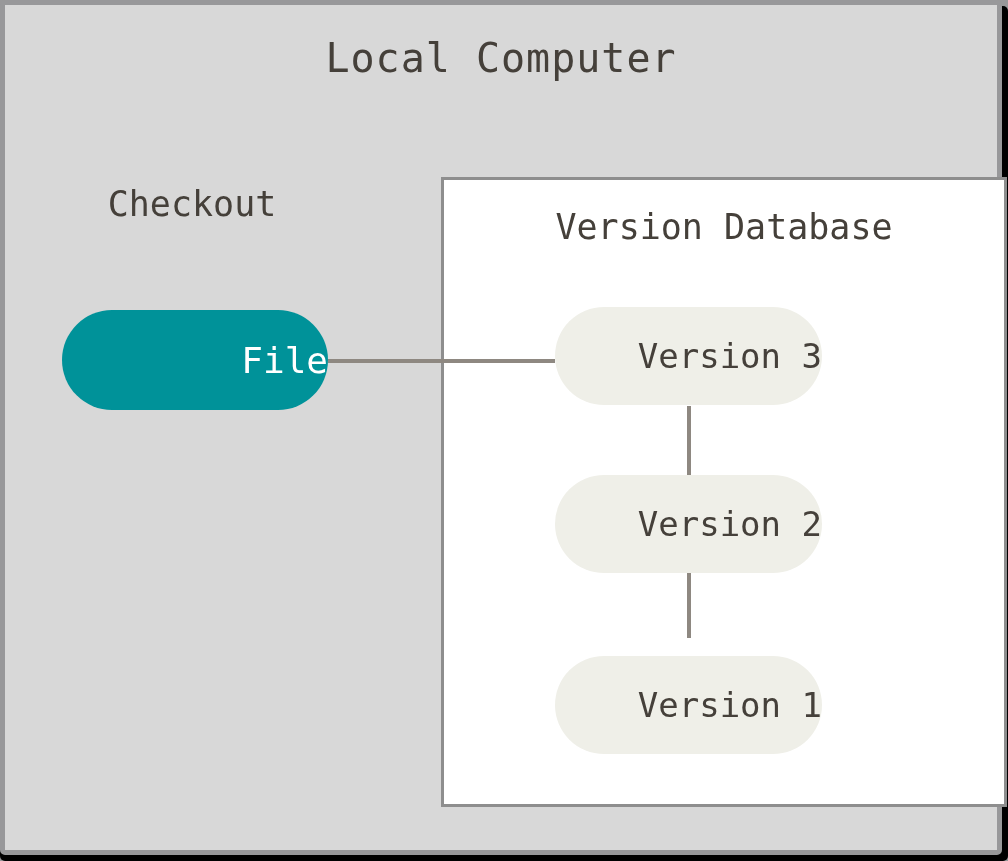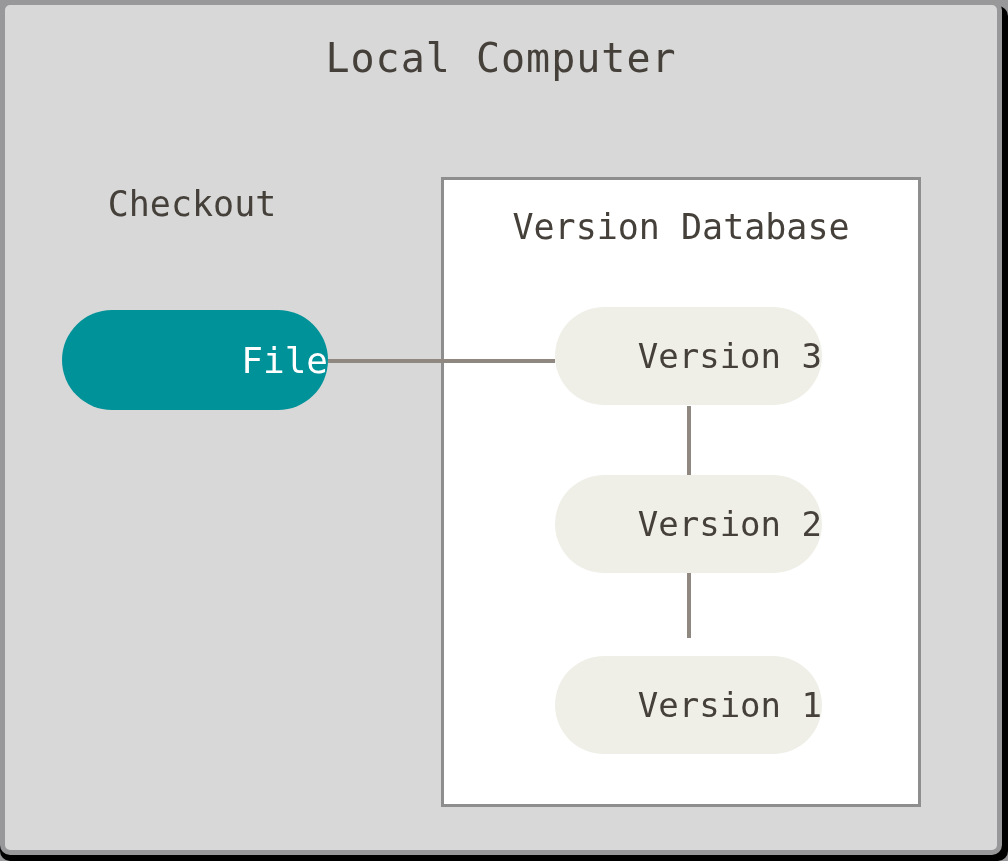--- a/index.html
+++ b/index.html
@@ -13,21 +13,21 @@
   }
   .frame {
     position: absolute;
     left: 0;
     top: 0;
     width: 1002px;
     height: 855px;
     box-sizing: border-box;
     background: var(--bg, #D8D8D8);
     border: 5px solid var(--frame-border, #98989A);
-    border-radius: 10px;
+    border-radius: 5px;
     box-shadow: 0px 6px 0 var(--shadow, #000000), 6px 6px 0 var(--shadow, #000000);
   }
   .diagram-title {
     position: absolute;
     left: 0;
     top: 30px;
     width: 992px;
     text-align: center;
     font-size: 40px;
     letter-spacing: 1px;
@@ -39,21 +39,21 @@
     top: 179px;
     width: 270px;
     text-align: center;
     font-size: 35px;
     color: var(--text, #45403A);
   }
   .vdb-box {
     position: absolute;
     left: 436px;
     top: 172px;
-    width: 480px;
+    width: 566px;
     height: 630px;
     box-sizing: border-box;
     background: var(--box-bg, #FFFFFF);
     border: 3px solid var(--box-border, #8E8E8E);
     z-index: 1;
   }
   .vdb-title {
     margin-top: 27px;
     text-align: center;
     font-size: 35px;

